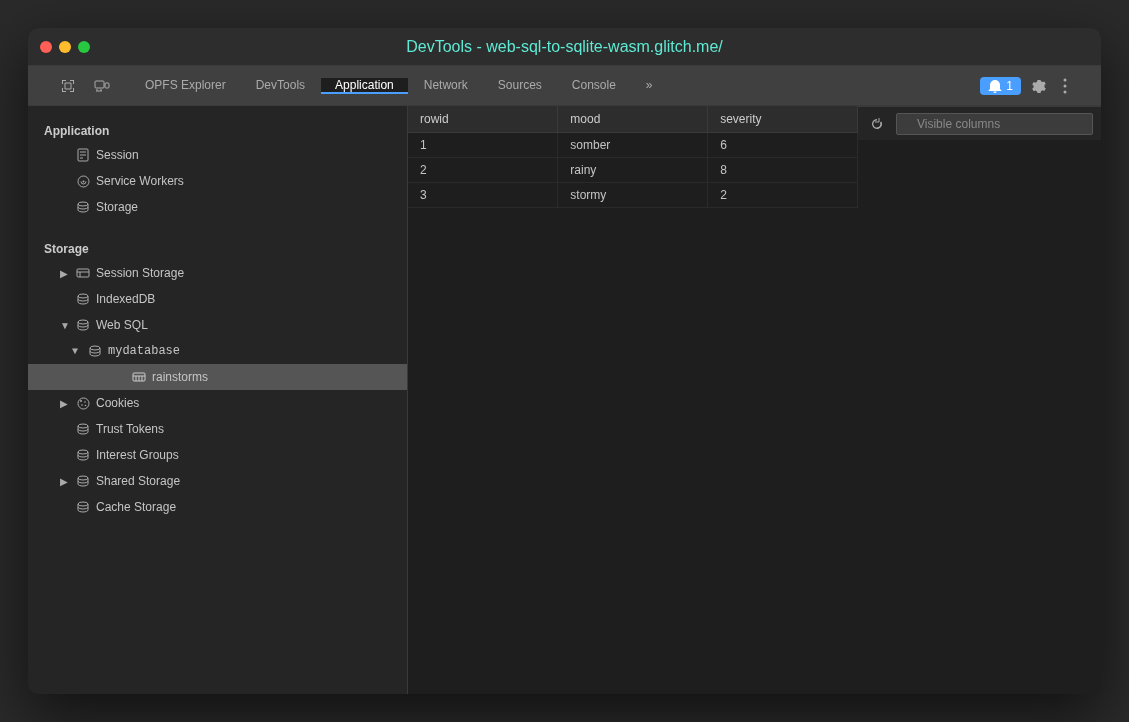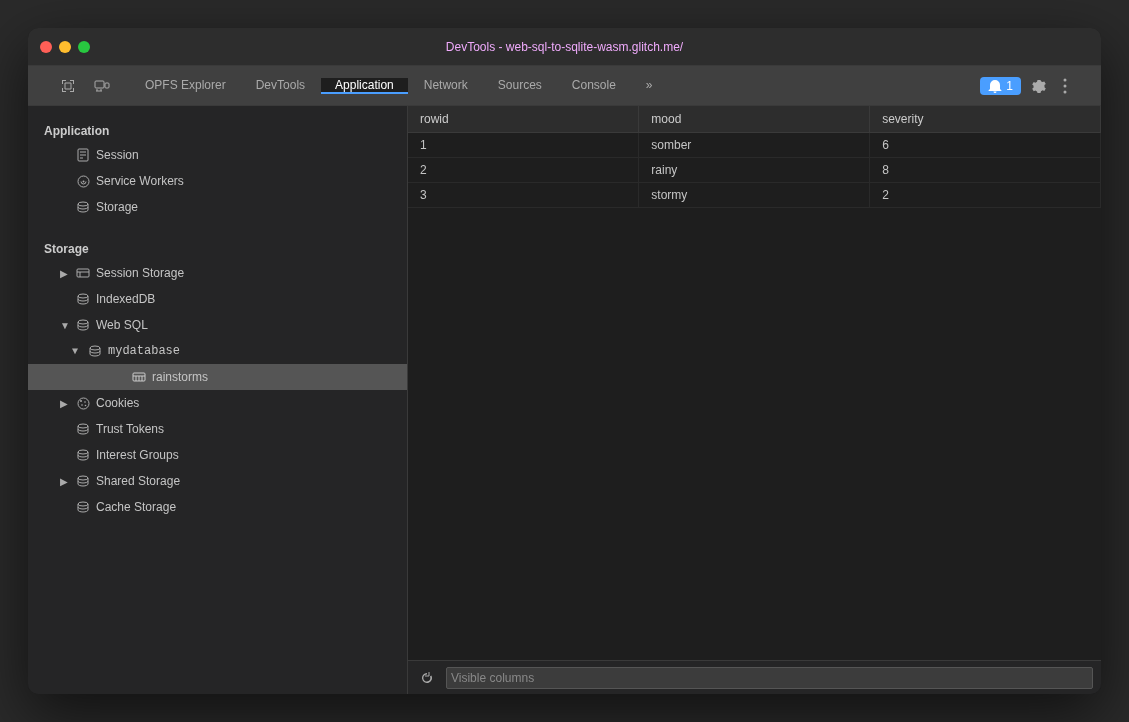--- a/index.html
+++ b/index.html
@@ -42,22 +42,22 @@
       height: 12px;
       border-radius: 50%;
     }
     .tl-red { background: #ff5f57; }
     .tl-yellow { background: #ffbd2e; }
     .tl-green { background: #28c840; }
     .title-bar-text {
       position: absolute;
       left: 50%;
       transform: translateX(-50%);
-      color: #f0abfc;
-      font-size: 12px;
+      color: #5eead4;
+      font-size: 16px;
     }
     
     .tab-bar {
       background: #404040;
       height: 40px;
       display: flex;
       align-items: center;
       border-bottom: 1px solid #3a3a3a;
       padding: 0 24px;
       gap: 2px;
@@ -181,21 +181,20 @@
       justify-content: center;
       font-size: 11px;
     }
     .sidebar-divider {
       height: 16px;
     }
     
     .right-panel {
       flex: 1;
       display: flex;
-      flex-direction: column;
       background: #1e1e1e;
       overflow: hidden;
     }
     
     .data-table {
       flex: 1;
       overflow-y: auto;
     }
     .data-table table {
       width: 100%;
@@ -239,21 +238,21 @@
       font-size: 14px;
       display: flex;
       align-items: center;
       padding: 2px 4px;
     }
     .visible-cols-input {
       flex: 1;
       background: #3c3c3c;
       border: 1px solid #555;
       color: #c5c5c5;
-      padding: 3px 4px;
+      padding: 3px 20px;
       font-size: 12px;
       border-radius: 2px;
       outline: none;
     }
     .visible-cols-input::placeholder { color: #888; }
     
     svg { display: block; }
   </style>
 </head>
 <body>

